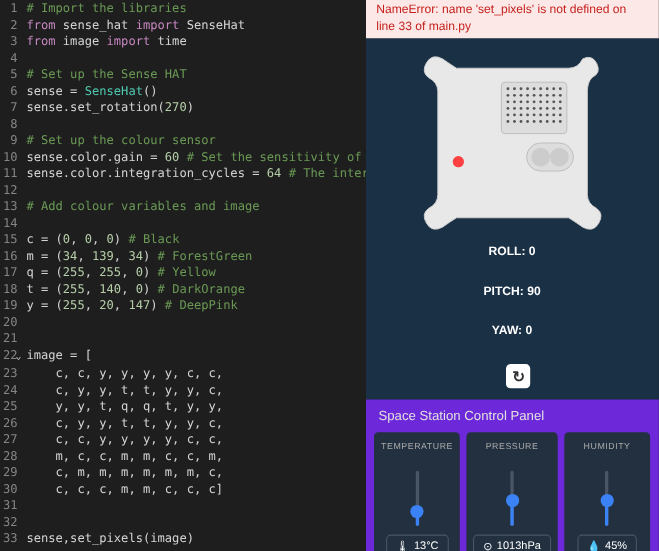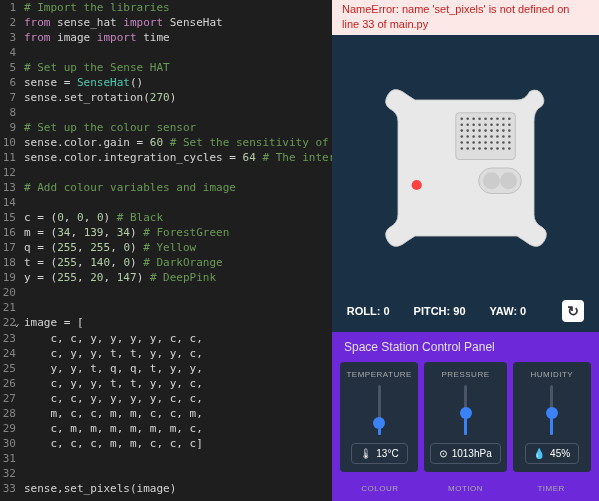--- a/index.html
+++ b/index.html
@@ -11,27 +11,27 @@
 .comment { color: #6a9955; }
 .keyword { color: #c586c0; }
 .class { color: #4ec9b0; }
 .num { color: #b5cea8; }
 .fold { color: #d4d4d4; cursor: pointer; display: inline-block; width: 10px; margin-left: -10px; font-size: 9px; }
 .right { flex: 1; height: 100%; background: #1a2332; display: flex; flex-direction: column; overflow: hidden; }
 .error { background: #fce8e6; color: #c5221f; font-family: sans-serif; font-size: 11px; padding: 2px 10px; line-height: 1.4; }
 .sim { flex: 1; background: #1a3045; position: relative; display: flex; flex-direction: column; align-items: center; justify-content: center; padding: 10px; }
 .hatwrap { display: flex; align-items: center; justify-content: center; flex: 1; }
 .hatsvg { width: 170px; height: 170px; }
-.orient { display: flex; gap: 24px; color: #fff; font-family: sans-serif; font-size: 11px; font-weight: bold; margin-top: 8px; align-items: center; }
+.orient { display: flex; gap: 24px; color: #fff; font-family: sans-serif; font-size: 11px; font-weight: bold; margin-top: 8px; align-items: center; flex-direction: column; }
 .resetbtn { background: #fff; width: 22px; height: 22px; border-radius: 4px; display: flex; align-items: center; justify-content: center; margin-left: 12px; cursor: pointer; font-size: 14px; color: #333; }
 .panel { background: #6d28d9; color: #fff; font-family: sans-serif; }
 .panel-title { font-size: 12px; padding: 8px 12px; color: #e0e0e0; }
 .sensors { display: flex; gap: 6px; padding: 0 8px 8px 8px; }
 .sensor { flex: 1; background: #22303f; border-radius: 4px; padding: 8px 6px; display: flex; flex-direction: column; align-items: center; }
-.sensor-label { font-size: 8px; letter-spacing: 0.5px; color: #aaa; margin-bottom: 6px; }
+.sensor-label { font-size: 8px; letter-spacing: 0.5px; color: #aaa; margin-bottom: 18px; }
 .slider-track { width: 3px; height: 50px; background: #4a5568; position: relative; border-radius: 2px; }
 .slider-fill { position: absolute; bottom: 0; width: 100%; background: #3b82f6; border-radius: 2px; }
 .slider-thumb { position: absolute; width: 12px; height: 12px; background: #3b82f6; border-radius: 50%; left: 50%; transform: translate(-50%, 50%); }
 .sensor-val { margin-top: 8px; border: 1px solid #4a5568; border-radius: 4px; padding: 4px 8px; font-size: 10px; display: flex; align-items: center; gap: 4px; }
 .sensors2 { display: flex; gap: 6px; padding: 0 8px 4px 8px; }
 .sensor2 { flex: 1; text-align: center; font-size: 8px; color: #aaa; padding: 4px; letter-spacing: 0.5px; }
 </style>
 </head>
 <body>
 

